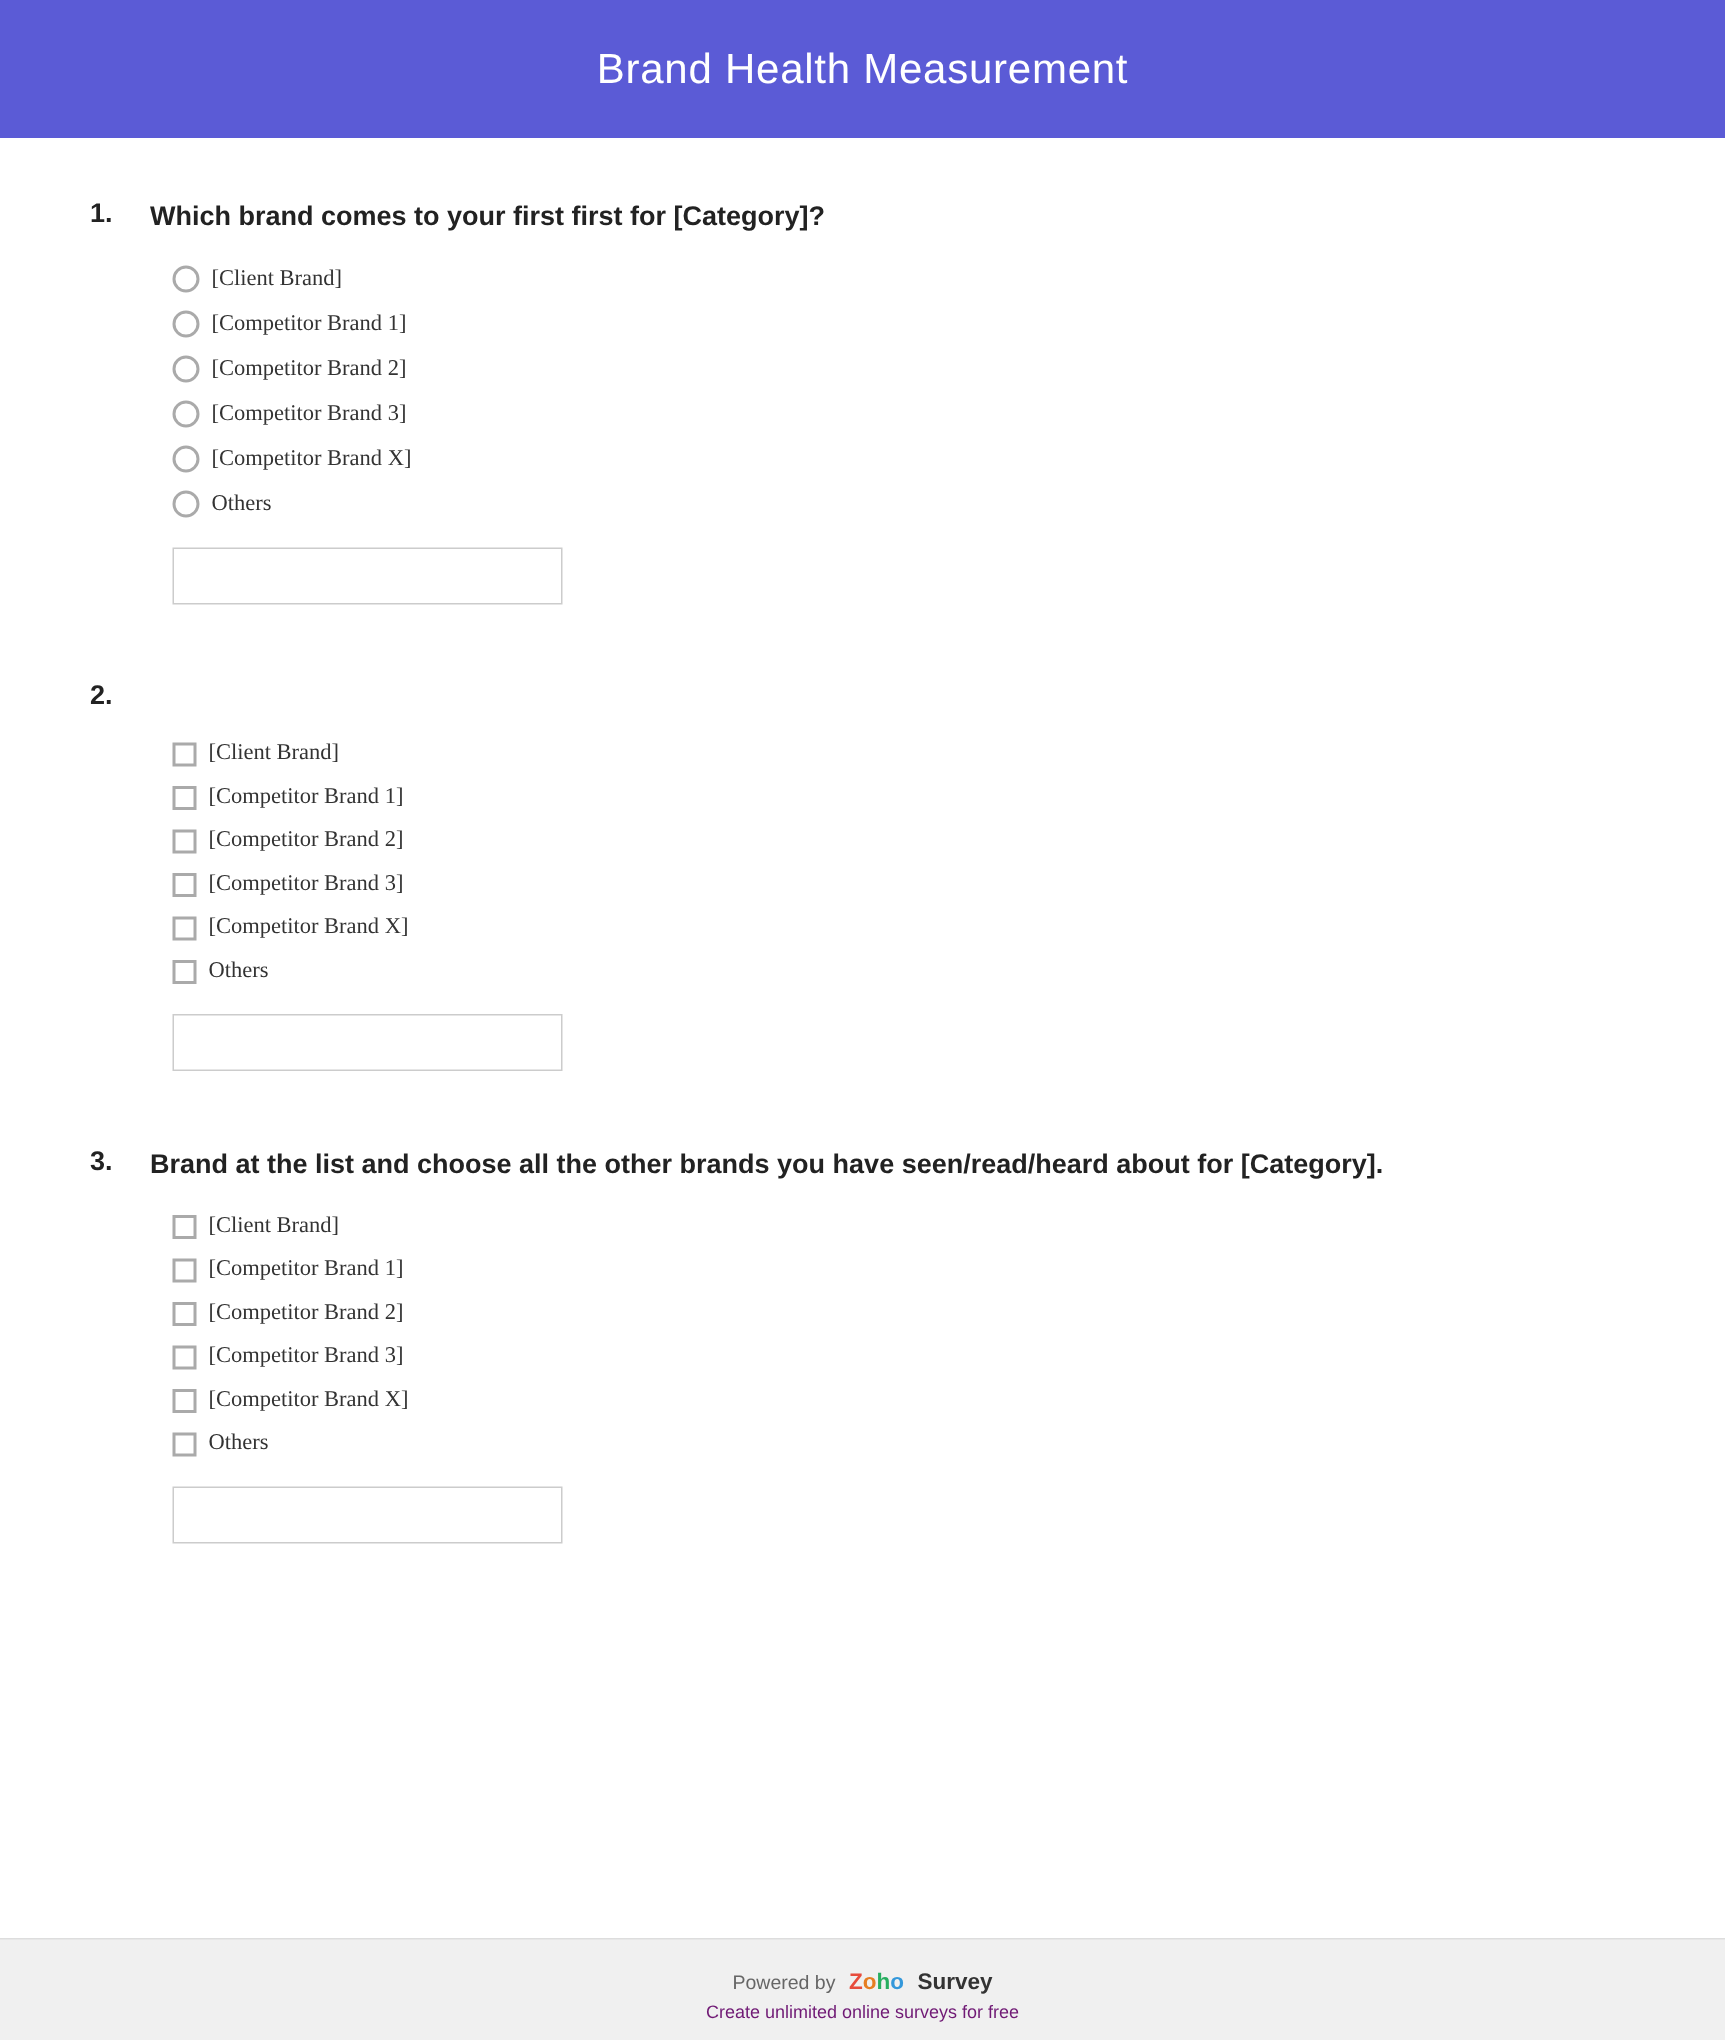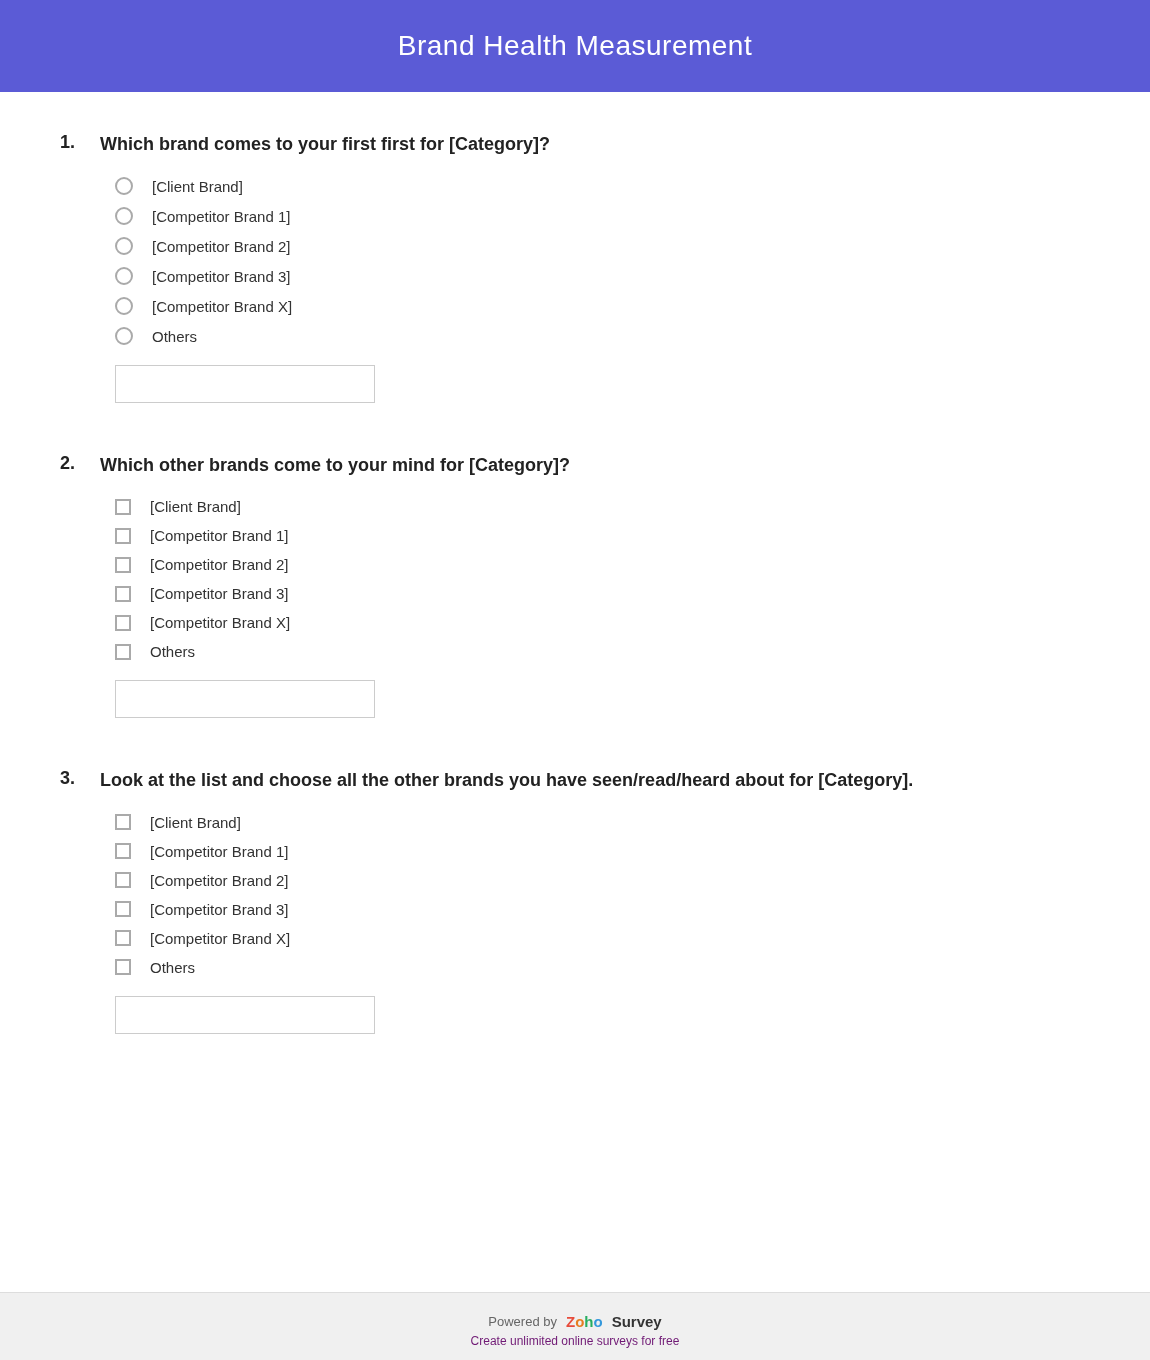--- a/index.html
+++ b/index.html
@@ -62,21 +62,22 @@
     .options-list {
       padding-left: 55px;
       display: flex;
       flex-direction: column;
       gap: 12px;
     }
 
     .option-item {
       display: flex;
       align-items: center;
-      gap: 19px;
+      gap: 8px;
+      font-family: Liberation Serif, serif;
     }
 
     .radio-circle {
       width: 18px;
       height: 18px;
       border-radius: 50%;
       border: 2px solid #aaa;
       background: #fff;
       flex-shrink: 0;
       cursor: pointer;
@@ -187,21 +188,20 @@
         <div class="radio-circle"></div>
         <span class="option-label">Others</span>
       </div>
       <input type="text" class="others-input" style="">
     </div>
   </div>
 
   <div class="question-block">
     <div class="question-header">
       <span class="question-number">2.</span>
-      <span class="question-text">Which other brands come to your mind for [Category]?</span>
     </div>
     <div class="options-list">
       <div class="option-item">
         <div class="checkbox-square"></div>
         <span class="option-label">[Client Brand]</span>
       </div>
       <div class="option-item">
         <div class="checkbox-square"></div>
         <span class="option-label">[Competitor Brand 1]</span>
       </div>
@@ -221,21 +221,21 @@
         <div class="checkbox-square"></div>
         <span class="option-label">Others</span>
       </div>
       <input type="text" class="others-input" style="">
     </div>
   </div>
 
   <div class="question-block">
     <div class="question-header">
       <span class="question-number">3.</span>
-      <span class="question-text">Look at the list and choose all the other brands you have seen/read/heard about for [Category].</span>
+      <span class="question-text">Brand at the list and choose all the other brands you have seen/read/heard about for [Category].</span>
     </div>
     <div class="options-list">
       <div class="option-item">
         <div class="checkbox-square"></div>
         <span class="option-label">[Client Brand]</span>
       </div>
       <div class="option-item">
         <div class="checkbox-square"></div>
         <span class="option-label">[Competitor Brand 1]</span>
       </div>

